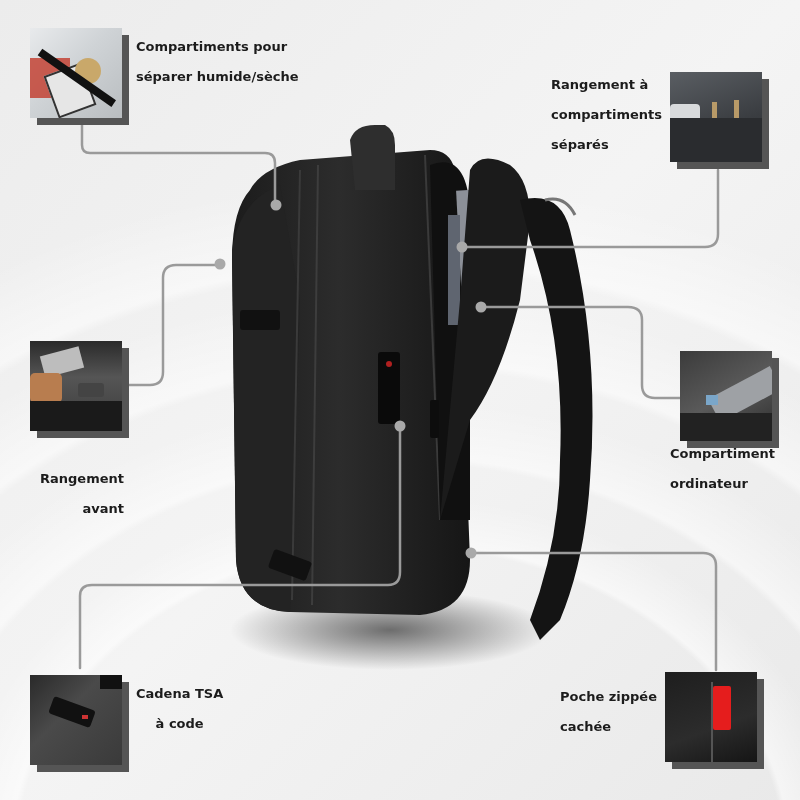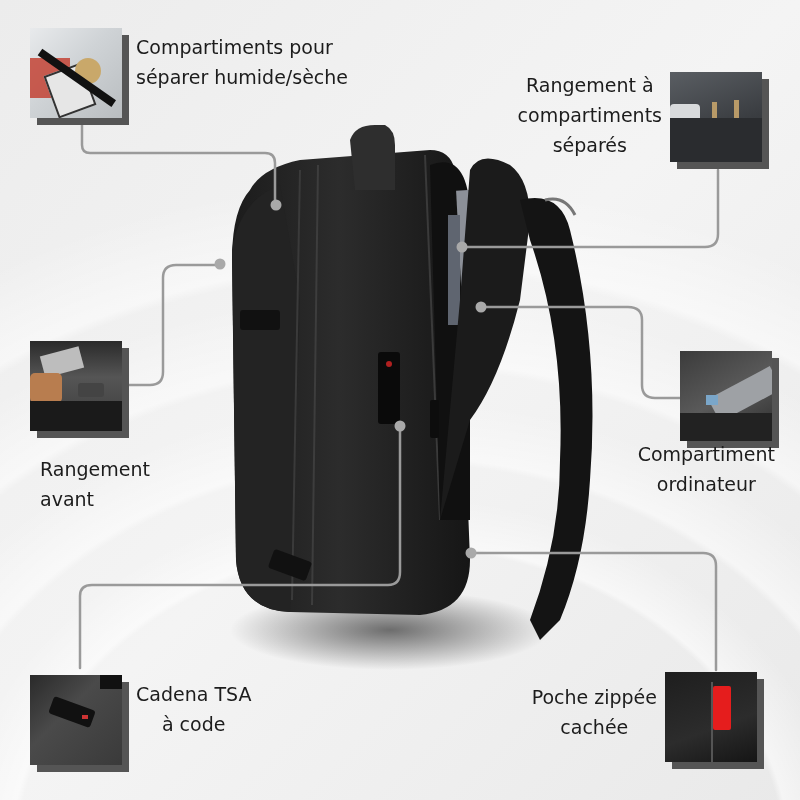--- a/index.html
+++ b/index.html
@@ -27,26 +27,27 @@
   .thumb .shadow {
     position: absolute; left: 7px; top: 7px; width: 92px; height: 90px;
     background: #555;
   }
   .thumb .img {
     position: absolute; left: 0; top: 0; width: 92px; height: 90px;
     overflow: hidden;
   }
   .label {
     position: absolute;
-    font-size: 19px;
+    font-size: 13px;
     line-height: 30px;
     color: #1c1c1c;
     white-space: pre-line;
+    font-weight: bold;
   }
-  .label.right { text-align: center; }
+  .label.right { text-align: left; }
 
   .dot {
     position: absolute; width: 11px; height: 11px; border-radius: 50%;
     background: #a9a9a9; transform: translate(-50%, -50%);
   }
 
   .bag { position: absolute; left: 0; top: 0; }
 </style>
 </head>
 <body>
@@ -140,21 +141,21 @@
 
 <div class="thumb" style="left:30px;top:341px;">
   <div class="shadow"></div>
   <div class="img" style="background:linear-gradient(180deg,#2a2a2a 0%,#555 40%,#3a3a3a 100%);">
     <div style="position:absolute;left:12px;top:10px;width:40px;height:22px;background:#bdbdbd;transform:rotate(-15deg);"></div>
     <div style="position:absolute;left:0;top:32px;width:32px;height:30px;background:#b87d4f;border-radius:5px;"></div>
     <div style="position:absolute;left:48px;top:42px;width:26px;height:14px;background:#444;border-radius:3px;"></div>
     <div style="position:absolute;left:0;top:60px;width:92px;height:30px;background:#1a1a1a;"></div>
   </div>
 </div>
-<div class="label" style="left:40px;top:454px;">Rangement
+<div class="label" style="left:40px;top:464px;text-align:right;">Rangement
 avant</div>
 
 <div class="thumb" style="left:680px;top:351px;">
   <div class="shadow"></div>
   <div class="img" style="background:linear-gradient(150deg,#3b3b3b 0%,#5a5a5a 50%,#2b2b2b 100%);">
     <div style="position:absolute;left:30px;top:30px;width:70px;height:26px;background:#9ea1a5;transform:rotate(-28deg);"></div>
     <div style="position:absolute;left:26px;top:44px;width:12px;height:10px;background:#7aa6c9;"></div>
     <div style="position:absolute;left:0;top:62px;width:92px;height:28px;background:#222;"></div>
   </div>
 </div>

